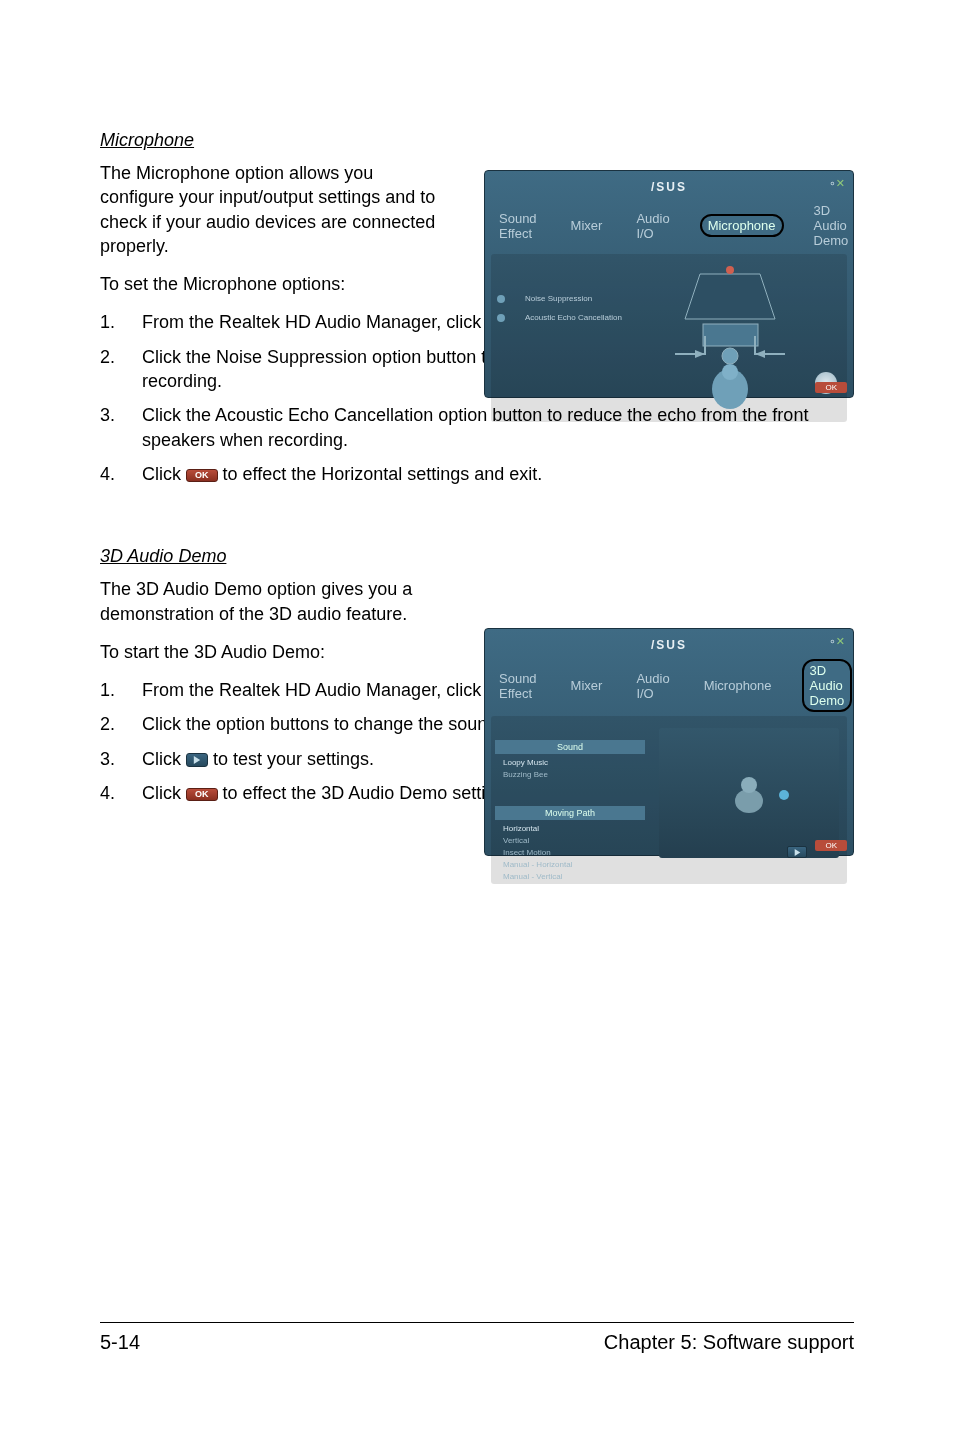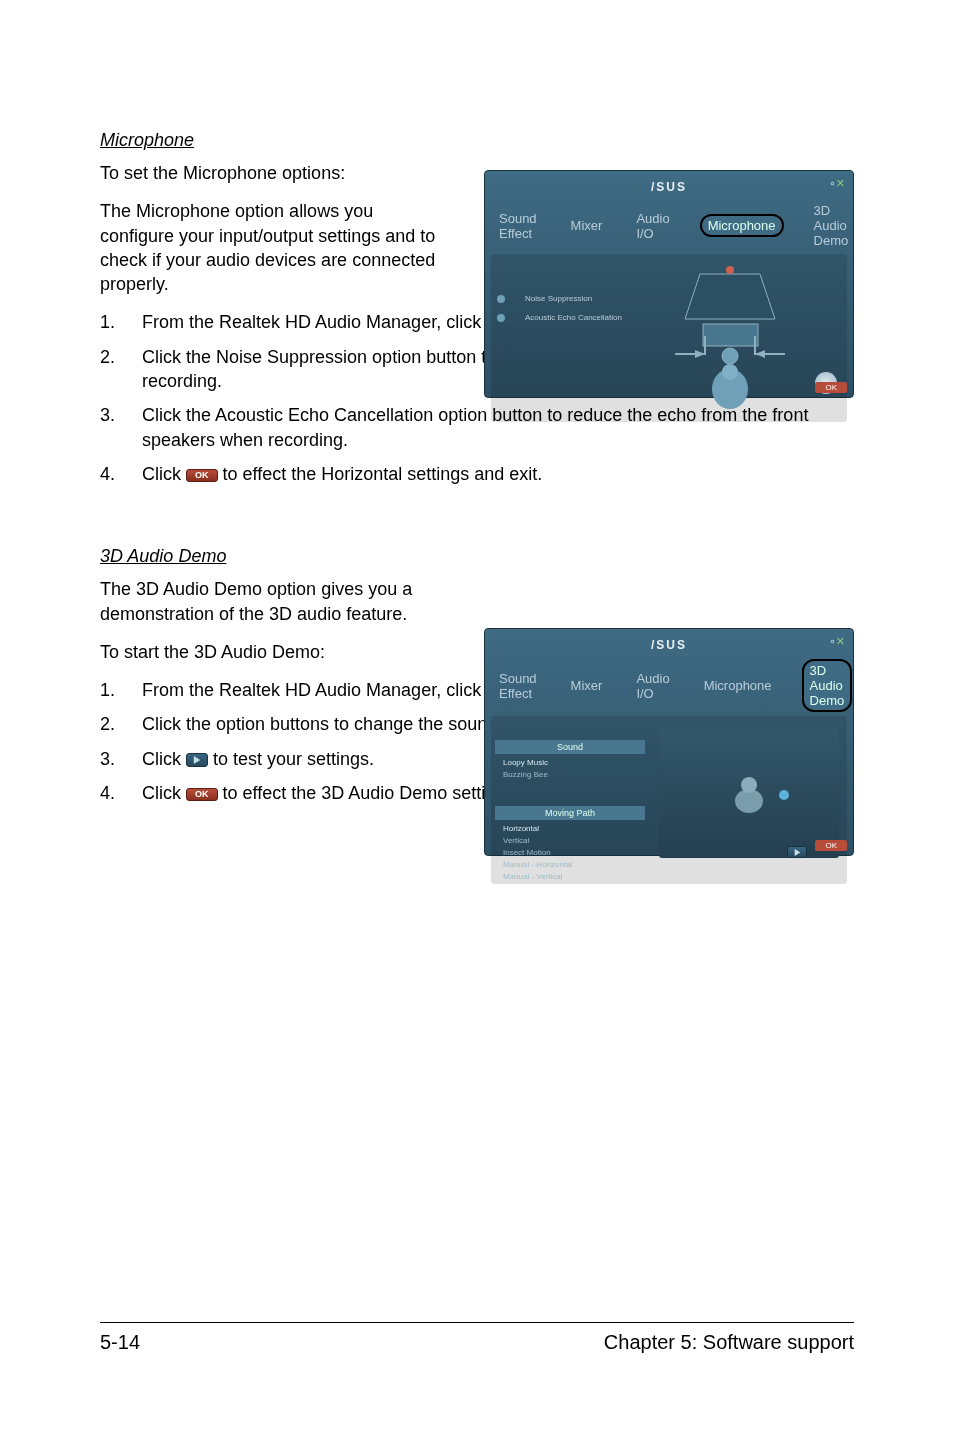--- a/index.html
+++ b/index.html
@@ -70,22 +70,22 @@
   }
   .gap { height: 50px; }
 </style>
 </head>
 <body>
 
 <div class="page">
   <div class="content">
 
     <div class="section-title">Microphone</div>
+    <p class="para narrow">The Microphone option allows you configure your input/output settings and to check if your audio devices are connected properly.</p>
     <p class="para narrow">To set the Microphone options:</p>
-    <p class="para narrow">The Microphone option allows you configure your input/output settings and to check if your audio devices are connected properly.</p>
     <div class="ol">
       <div class="li">
           <span class="num">1.</span>
           <span class="txt narrow">From the Realtek HD Audio Manager, click the Microphone tab.</span>
         </div>
       <div class="li">
           <span class="num">2.</span>
           <span class="txt">Click the Noise Suppression option button to reduce the static background noise when recording.</span>
         </div>
       <div class="li">

